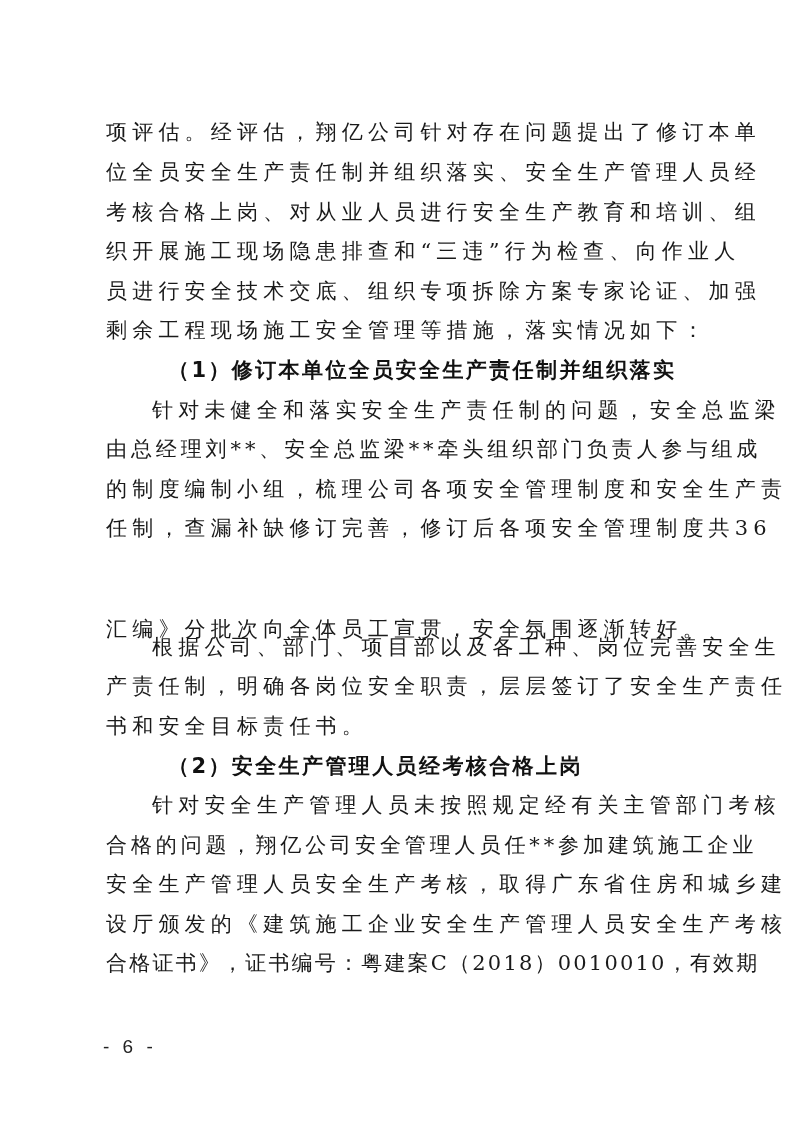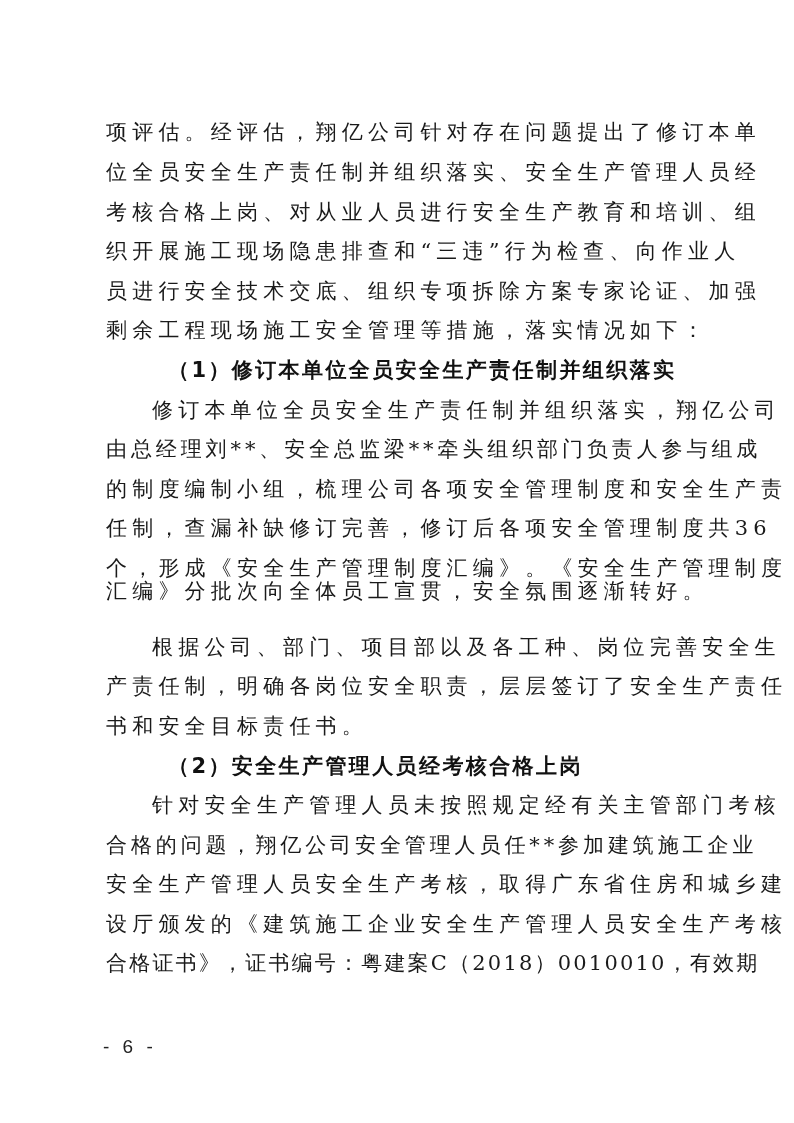--- a/index.html
+++ b/index.html
@@ -33,26 +33,25 @@
 <div class="page">
 
   <div class="line" style="top:119px">项评估。经评估，翔亿公司针对存在问题提出了修订本单</div>
   <div class="line" style="top:159px">位全员安全生产责任制并组织落实、安全生产管理人员经</div>
   <div class="line" style="top:199px">考核合格上岗、对从业人员进行安全生产教育和培训、组</div>
   <div class="line" style="top:238px">织开展施工现场隐患排查和“三违”行为检查、向作业人</div>
   <div class="line" style="top:278px">员进行安全技术交底、组织专项拆除方案专家论证、加强</div>
   <div class="line" style="top:317px">剩余工程现场施工安全管理等措施，落实情况如下：</div>
 
   <div class="heading" style="top:357px">（1）修订本单位全员安全生产责任制并组织落实</div>
-  <div class="line indent" style="top:397px;width:520px">修订本单位全员安全生产责任制并组织落实，翔亿公司</div>
+  <div class="line indent" style="top:397px;width:520px">针对未健全和落实安全生产责任制的问题，安全总监梁</div>
   <div class="line" style="top:436px;letter-spacing:3.9px">由总经理刘**、安全总监梁**牵头组织部门负责人参与组成</div>
   <div class="line" style="top:476px">的制度编制小组，梳理公司各项安全管理制度和安全生产责</div>
   <div class="line" style="top:515px">任制，查漏补缺修订完善，修订后各项安全管理制度共36</div>
-  <div class="line" style="top:555px">个，形成《安全生产管理制度汇编》。《安全生产管理制度</div>
-  <div class="line" style="top:578px">汇编》分批次向全体员工宣贯，安全氛围逐渐转好。</div>
+  <div class="line" style="top:616px">汇编》分批次向全体员工宣贯，安全氛围逐渐转好。</div>
 
   <div class="line indent" style="top:634px">根据公司、部门、项目部以及各工种、岗位完善安全生</div>
   <div class="line" style="top:673px">产责任制，明确各岗位安全职责，层层签订了安全生产责任</div>
   <div class="line" style="top:713px">书和安全目标责任书。</div>
 
   <div class="heading" style="top:753px">（2）安全生产管理人员经考核合格上岗</div>
   <div class="line indent" style="top:792px">针对安全生产管理人员未按照规定经有关主管部门考核</div>
   <div class="line" style="top:832px;letter-spacing:3.9px">合格的问题，翔亿公司安全管理人员任**参加建筑施工企业</div>
   <div class="line" style="top:871px">安全生产管理人员安全生产考核，取得广东省住房和城乡建</div>
   <div class="line" style="top:911px">设厅颁发的《建筑施工企业安全生产管理人员安全生产考核</div>

